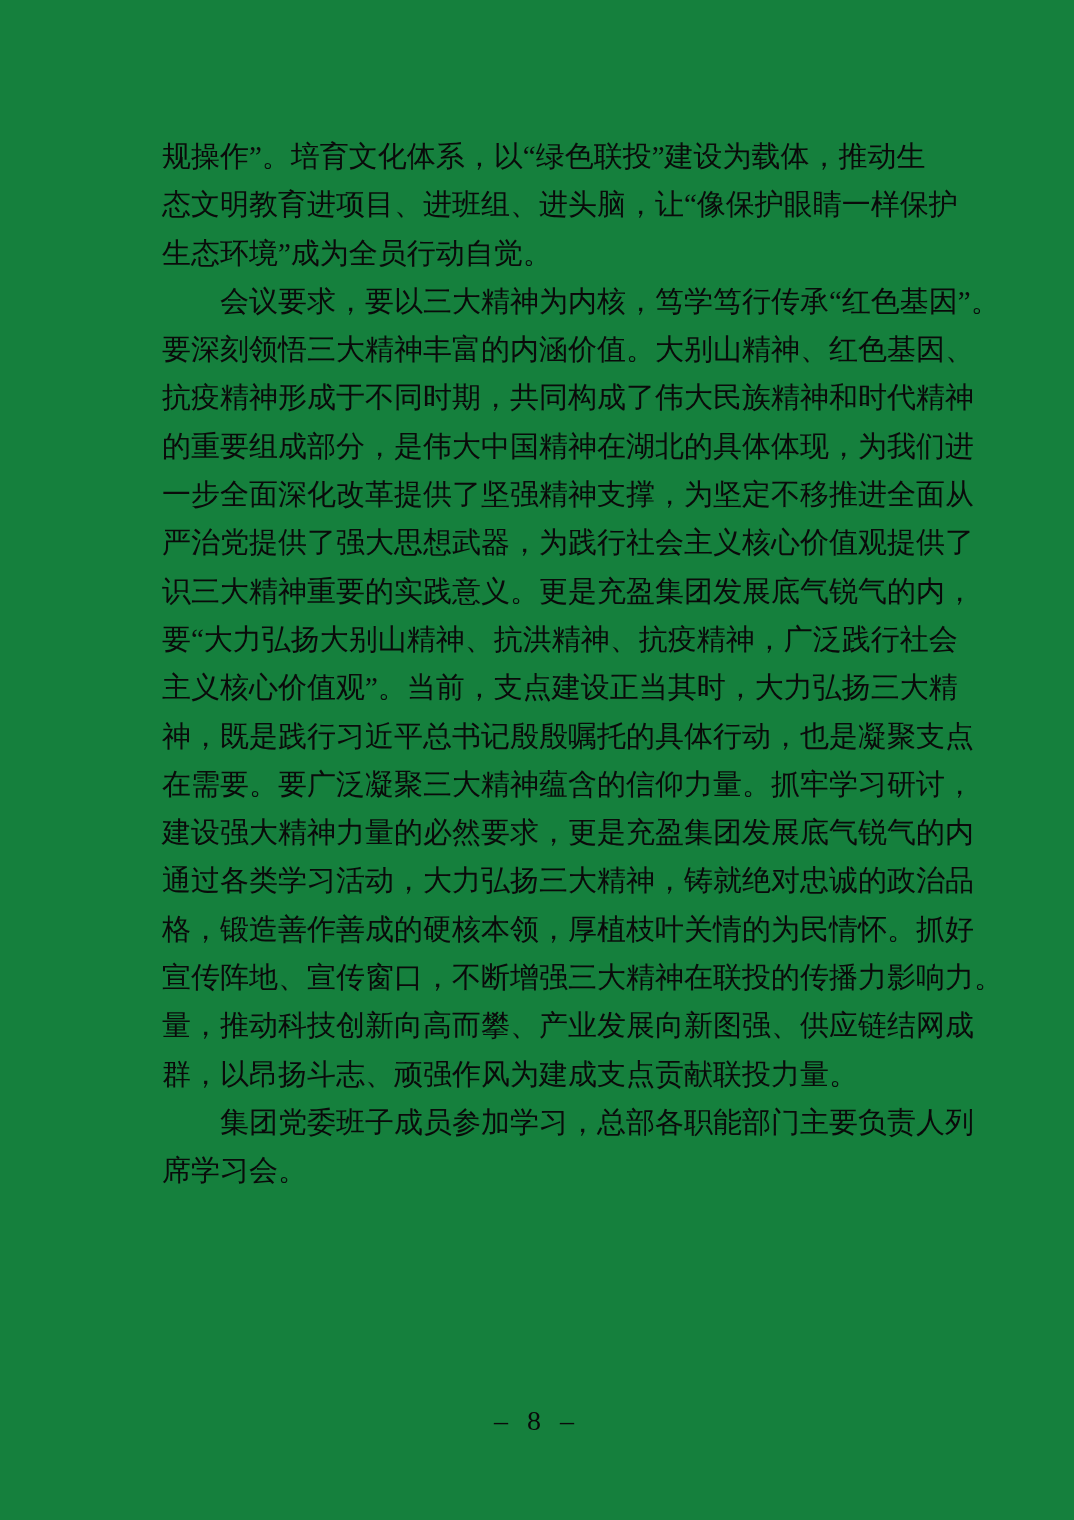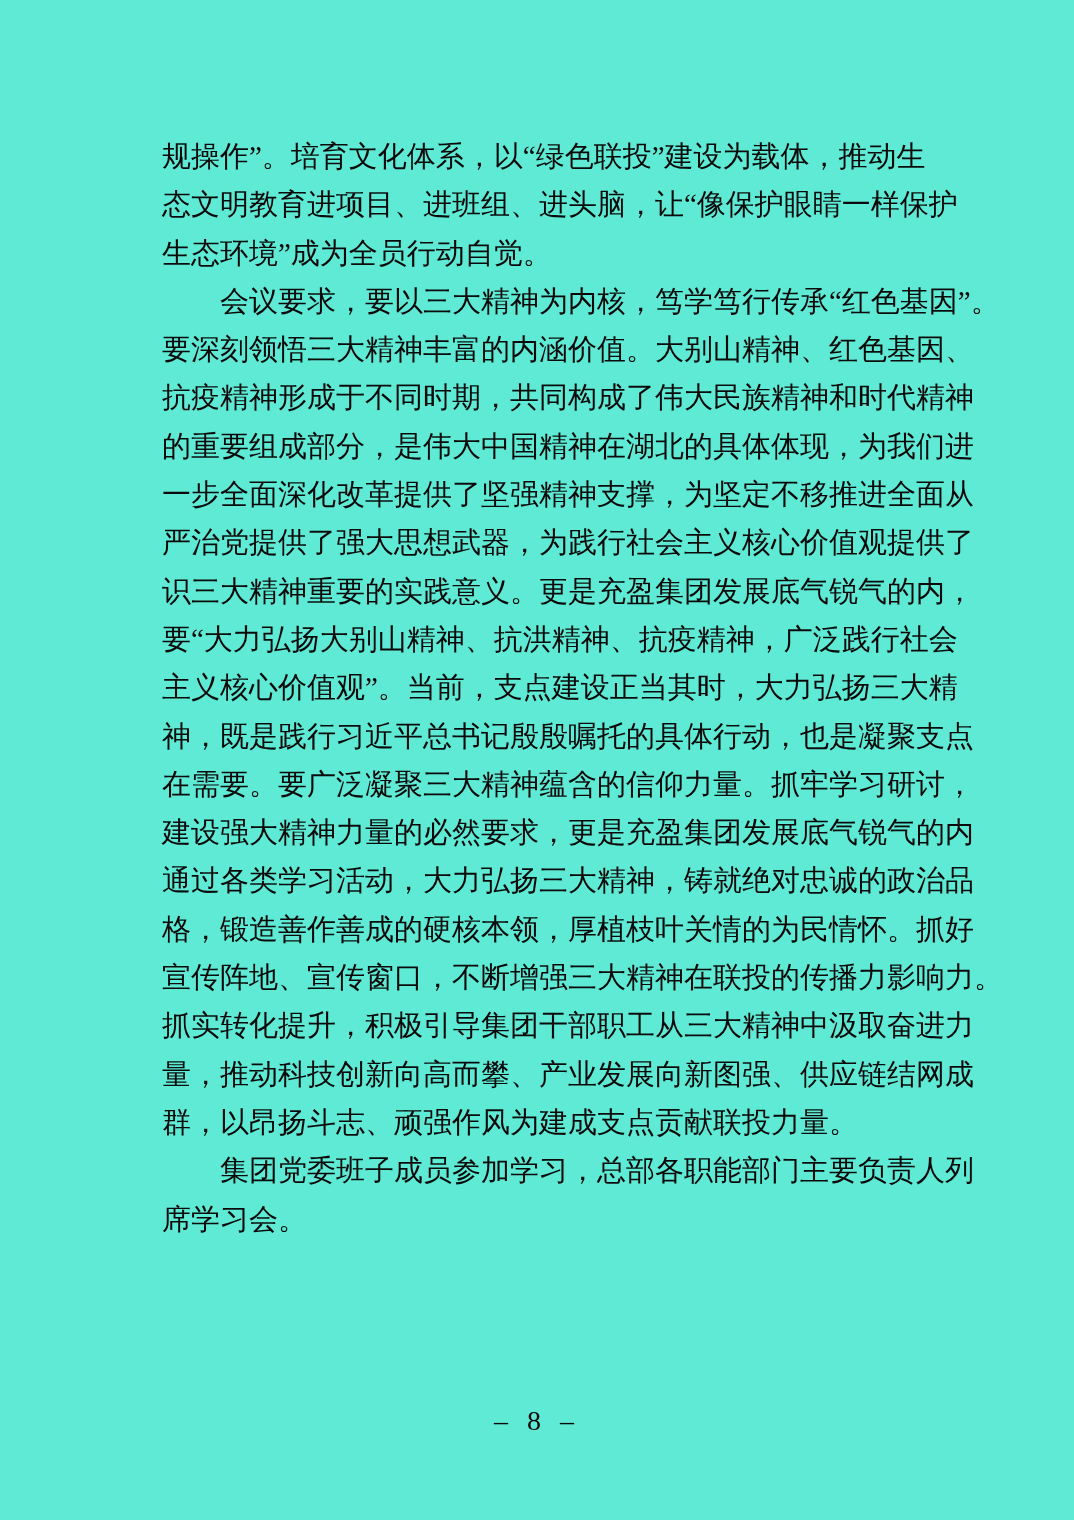--- a/index.html
+++ b/index.html
@@ -13,21 +13,21 @@
     position: relative;
     overflow: hidden;
     font-family: "Liberation Serif", "DejaVu Serif", serif;
     color: #000;
   }
   .page {
     position: absolute;
     left: 0; top: 0;
     width: 1074px;
     height: 1520px;
-    background: #5eead4;
+    background: #15803d;
   }
   .content {
     position: absolute;
     left: 162px;
     top: 132px;
     width: 753px;
   }
   .para {
     margin: 0;
     padding: 0;
@@ -79,21 +79,20 @@
         <div class="line">严治党提供了强大思想武器，为践行社会主义核心价值观提供了</div>
         <div class="line">识三大精神重要的实践意义。更是充盈集团发展底气锐气的内，</div>
         <div class="line">要“大力弘扬大别山精神、抗洪精神、抗疫精神，广泛践行社会</div>
         <div class="line">主义核心价值观”。当前，支点建设正当其时，大力弘扬三大精</div>
         <div class="line">神，既是践行习近平总书记殷殷嘱托的具体行动，也是凝聚支点</div>
         <div class="line">在需要。要广泛凝聚三大精神蕴含的信仰力量。抓牢学习研讨，</div>
         <div class="line">建设强大精神力量的必然要求，更是充盈集团发展底气锐气的内</div>
         <div class="line">通过各类学习活动，大力弘扬三大精神，铸就绝对忠诚的政治品</div>
         <div class="line">格，锻造善作善成的硬核本领，厚植枝叶关情的为民情怀。抓好</div>
         <div class="line">宣传阵地、宣传窗口，不断增强三大精神在联投的传播力影响力。</div>
-        <div class="line">抓实转化提升，积极引导集团干部职工从三大精神中汲取奋进力</div>
         <div class="line">量，推动科技创新向高而攀、产业发展向新图强、供应链结网成</div>
         <div class="line para-last">群，以昂扬斗志、顽强作风为建成支点贡献联投力量。</div>
       </div>
       <div class="para">
         <div class="line indent-first">集团党委班子成员参加学习，总部各职能部门主要负责人列</div>
         <div class="line para-last">席学习会。</div>
       </div>
     </div>
   <div class="footer">– 8 –</div>
 </div>

